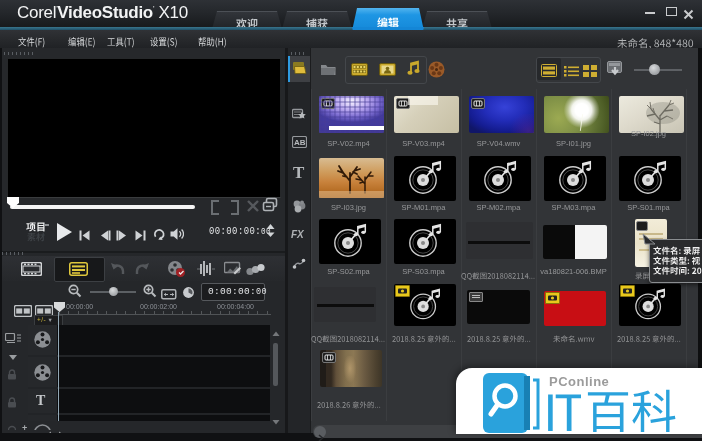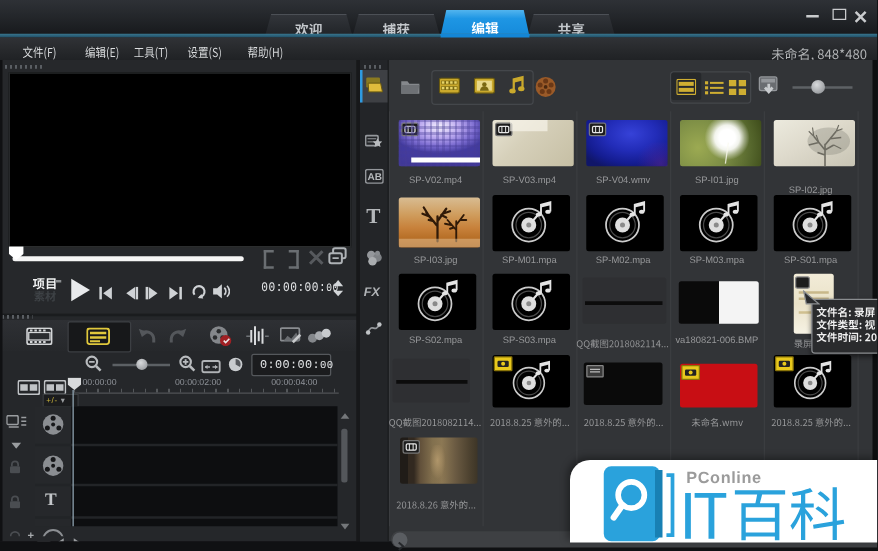--- a/index.html
+++ b/index.html
@@ -4,20 +4,21 @@
 html,body{margin:0;padding:0;background:#000;}
 #win{position:relative;width:702px;height:441px;overflow:hidden;
   font-family:"Liberation Sans",sans-serif;background:#232528;}
 .abs{position:absolute;}
 .dots{height:3px;background:repeating-linear-gradient(90deg,#5a5e63 0 1.5px,transparent 1.5px 4px);}
 .lbl{font-size:7.5px;color:#97989a;text-align:center;white-space:nowrap;}
 </style></head><body>
 <div id="win">
 
 <div class="abs" style="left:0;top:0;width:702px;height:28px;background:linear-gradient(180deg,#2e3136 0%,#24272b 45%,#17191c 100%);"></div>
+<div class="abs" style="left:17px;top:3px;color:#f2f3f4;font-size:17px;letter-spacing:-0.3px;"><span style="font-weight:400;">Corel</span><span style="font-size:8px;vertical-align:7px;">'</span><span style="font-weight:700;">VideoStudio</span><span style="font-size:8px;vertical-align:7px;">'</span><span style="font-weight:400;">&nbsp;X10</span></div>
 <div class="abs" style="left:645px;top:12px;width:10px;height:2px;background:#c9cbcd;"></div>
 <div class="abs" style="left:666px;top:7px;width:9px;height:7px;border:1.5px solid #c9cbcd;"></div>
 <div class="abs" style="left:683px;top:6px;width:11px;height:11px;"><svg width="11" height="11">
         <path d="M1.5,1.5 L9.5,9.5 M9.5,1.5 L1.5,9.5" stroke="#c9cbcd" stroke-width="2"></path>
       </svg></div>
 <div class="abs" style="left:212px;top:11px;width:70px;height:17px;background:linear-gradient(180deg,#32353a 0%,#202327 100%);clip-path:polygon(5px 0,calc(100% - 5px) 0,100% 100%,0 100%);border-top:1px solid #4c5056;"></div>
 <div class="abs" style="left:236.0px;top:14.5px;"><svg class="" style="" width="23" height="16" viewBox="0 0 23 16">
         <g transform="translate(0 12.8)">
           <path fill="#c4c8cc" d="M0.4 -5.8C1 -5 1.6 -4.1 2.2 -3.2C1.6 -2.2 0.9 -1.4 0.2 -0.8C0.5 -0.6 0.8 -0.1 1 0.2C1.8 -0.4 2.4 -1.1 2.9 -2C3.2 -1.5 3.5 -1 3.7 -0.6L4.7 -1.5C4.4 -2 4.1 -2.7 3.6 -3.3C4.2 -4.6 4.6 -6.2 4.8 -7.9L4 -8.2L3.8 -8.2H0.4V-7H3.4C3.3 -6.1 3 -5.3 2.8 -4.6C2.3 -5.2 1.8 -5.9 1.3 -6.5ZM5.7 -9.3C5.6 -7.7 5.2 -6.1 4.5 -5.1C4.7 -5 5.3 -4.6 5.5 -4.4C5.9 -5 6.2 -5.7 6.5 -6.6H9.1C9 -6 8.8 -5.5 8.7 -5.1L9.7 -4.8C10 -5.5 10.4 -6.6 10.6 -7.6L9.7 -7.8L9.5 -7.8H6.8C6.8 -8.2 6.9 -8.7 7 -9.2ZM6.7 -6.1V-5.3C6.7 -3.8 6.5 -1.5 3.9 0.1C4.2 0.3 4.6 0.7 4.8 1C6.2 0.1 7 -1 7.5 -2.1C8 -0.7 8.7 0.3 10 1C10.1 0.6 10.5 0.1 10.8 -0.1C9.2 -0.9 8.4 -2.5 8 -4.5L8 -5.2V-6.1Z M11.6 -8C12.3 -7.6 13.1 -6.9 13.5 -6.5L14.3 -7.3C13.9 -7.8 13.1 -8.4 12.4 -8.8ZM14 -5.6H11.5V-4.4H12.7V-1.2C12.2 -1 11.8 -0.6 11.3 -0.2L12.2 1C12.6 0.3 13.2 -0.3 13.5 -0.3C13.8 -0.3 14.1 -0 14.6 0.3C15.3 0.7 16.2 0.8 17.5 0.8C18.7 0.8 20.5 0.8 21.3 0.7C21.3 0.4 21.5 -0.3 21.7 -0.6C20.5 -0.5 18.7 -0.4 17.6 -0.4C16.4 -0.4 15.4 -0.4 14.7 -0.9C14.4 -1.1 14.2 -1.2 14 -1.3ZM14.8 -1.7C15 -1.8 15.4 -2 17.6 -2.6C17.5 -2.9 17.5 -3.4 17.5 -3.8L16.1 -3.4V-7.6C16.6 -7.8 17.2 -8 17.7 -8.3V-0.7H18.9V-7.6H20.1V-3.1C20.1 -3 20 -2.9 19.9 -2.9C19.8 -2.9 19.4 -2.9 19.1 -2.9C19.2 -2.6 19.4 -2.1 19.4 -1.8C20.1 -1.8 20.5 -1.8 20.9 -2C21.2 -2.2 21.3 -2.5 21.3 -3.1V-8.7H17.7V-8.5L16.9 -9.3C16.4 -9 15.6 -8.5 14.8 -8.2V-3.7C14.8 -3.1 14.5 -2.8 14.2 -2.6C14.4 -2.4 14.7 -1.9 14.8 -1.7Z"></path>
         </g>
@@ -459,21 +460,21 @@
     </div>
 <div class="abs" style="left:0px;top:138.5px;left:386.5px;width:74px;">
       <div class="lbl">SP-V03.mp4</div>
     </div>
 <div class="abs" style="left:0px;top:138.5px;left:461.5px;width:74px;">
       <div class="lbl">SP-V04.wmv</div>
     </div>
 <div class="abs" style="left:0px;top:138.5px;left:536.5px;width:74px;">
       <div class="lbl">SP-I01.jpg</div>
     </div>
-<div class="abs" style="left:0px;top:147px;left:611.5px;width:74px;">
+<div class="abs" style="left:0px;top:129px;left:611.5px;width:74px;">
       <div class="lbl">SP-I02.jpg</div>
     </div>
 <div class="abs" style="left:319px;top:158px;width:65px;height:40px;border-radius:2px;background:linear-gradient(180deg,#d8bc92 0%,#cf9c5c 35%,#c8823c 60%,#b87028 80%,#a05e1e 100%);">
       <svg width="65" height="40" style="position:absolute;left:0;top:0;">
         <g stroke="#301a08" fill="none" stroke-linecap="round">
           <path d="M31,35 V15 M31,23 L22,12 M25,16 L20,8 M24,15 L19,13 M31,19 L38,9 M35,13 L41,11 M34,14 L38,16 M28,19 L24,18" stroke-width="1.8"></path>
           <path d="M46,35 V19 M46,26 L39,18 M42,22 L37,21 M46,22 L52,14 M49,18 L54,18 M44,24 L41,25" stroke-width="1.5"></path>
         </g>
         <rect x="0" y="33" width="65" height="7" fill="rgba(232,196,150,0.5)"></rect>
       </svg>

